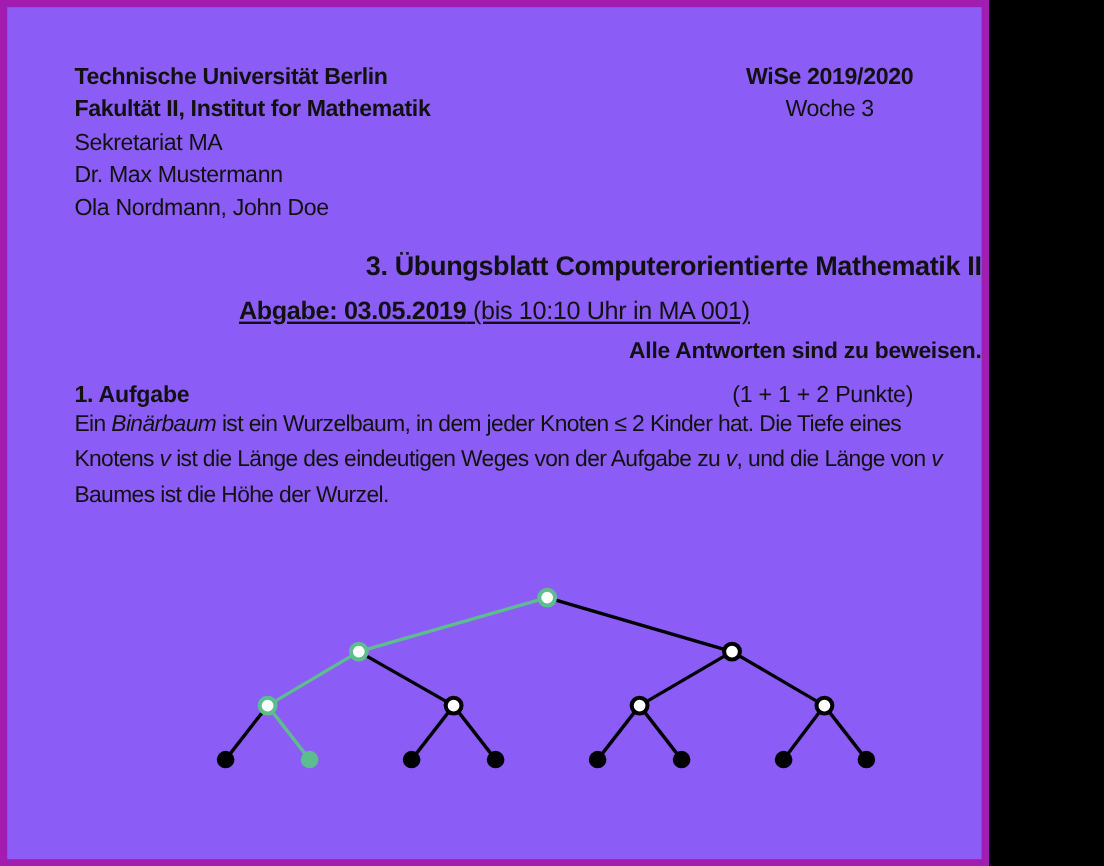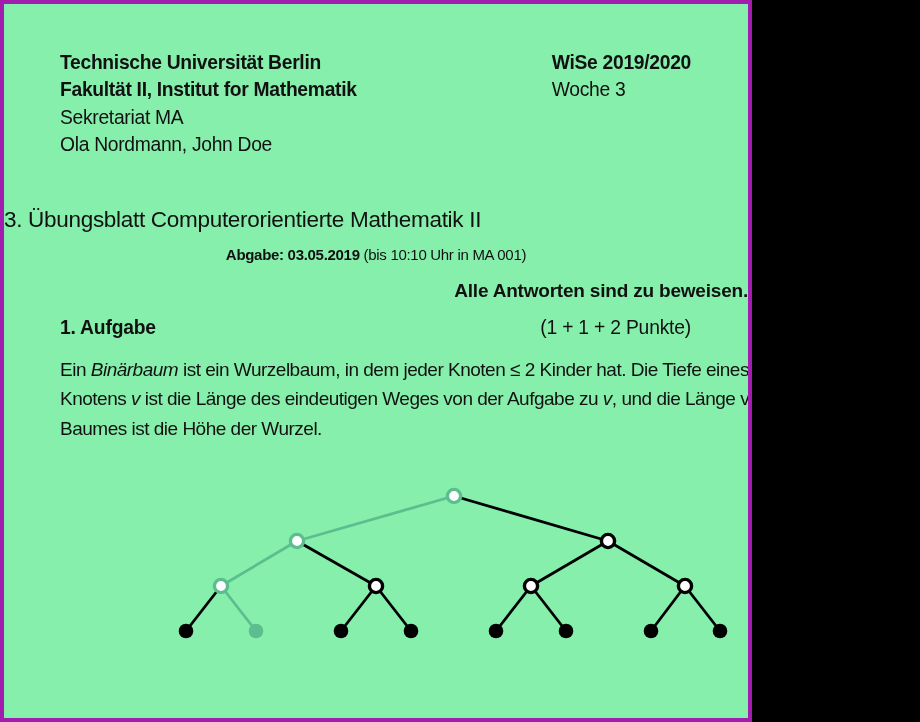--- a/index.html
+++ b/index.html
@@ -1,46 +1,47 @@
 <!DOCTYPE html>
 <html><head>
 <meta charset="utf-8">
 <style>
   html, body { margin: 0; padding: 0; background: #000; }
   .page {
     position: relative;
-    width: 752px; height: 722px;
+    width: 824px; height: 722px;
     box-sizing: border-box;
-    border: 4px solid #a21caf;
-    background: #86efac;
+    border: 6px solid #a21caf;
+    background: #8b5cf6;
     font-family: "Liberation Sans", sans-serif;
     color: #111;
     overflow: hidden;
   }
   .abs { position: absolute; }
   .b { font-weight: bold; }
   .hdr-left  { left: 56px;  top: 45px; font-size: 19.3px; line-height: 27.3px; letter-spacing: -0.3px; }
-  .hdr-right { right: 57px; top: 45px; font-size: 19.3px; line-height: 27.3px; letter-spacing: -0.3px; text-align: left; }
-  .title { left: 0; top: 203px; width: 100%; text-align: left; font-size: 22.5px; font-weight: normal; letter-spacing: -0.3px; }
-  .due   { left: 0; top: 242px; width: 100%; text-align: center; font-size: 15px; letter-spacing: -0.3px; }
+  .hdr-right { right: 57px; top: 45px; font-size: 19.3px; line-height: 27.3px; letter-spacing: -0.3px; text-align: center; }
+  .title { left: 0; top: 203px; width: 100%; text-align: right; font-size: 22.5px; font-weight: bold; letter-spacing: -0.3px; }
+  .due   { left: 0; top: 242px; width: 100%; text-align: center; font-size: 21px; letter-spacing: -0.3px; text-decoration: underline; }
   .note  { left: 0; top: 276px; width: 100%; text-align: right; font-size: 19px; font-weight: bold; letter-spacing: -0.2px; }
   .exrow { left: 56px; right: 57px; top: 313px; display: flex; justify-content: space-between; font-size: 19.3px; letter-spacing: -0.2px; gap: 48px; }
-  .para  { left: 56px; top: 351px; width: 790px; font-size: 19px; line-height: 29.4px; letter-spacing: -0.5px; white-space: nowrap; }
+  .para  { left: 56px; top: 333px; width: 790px; font-size: 19px; line-height: 29.4px; letter-spacing: -0.5px; white-space: nowrap; }
   .para i { font-style: italic; }
   .tree-svg { left: 56px; top: 468px; }
 </style>
 </head>
 <body>
 
 <div class="page">
 
   <div class="abs hdr-left">
       <div class="b">Technische Universität Berlin</div>
       <div class="b">Fakultät II, Institut for Mathematik</div>
       <div>Sekretariat MA</div>
+      <div>Dr. Max Mustermann</div>
       <div>Ola Nordmann, John Doe</div>
     </div>
   <div class="abs hdr-right">
       <div class="b">WiSe 2019/2020</div>
       <div>Woche 3</div>
     </div>
 
   <div class="abs title">3. Übungsblatt Computerorientierte Mathematik II</div>
 
   <div class="abs due"><span class="b">Abgabe: 03.05.2019</span><span> (bis 10:10 Uhr in MA 001)</span></div>

